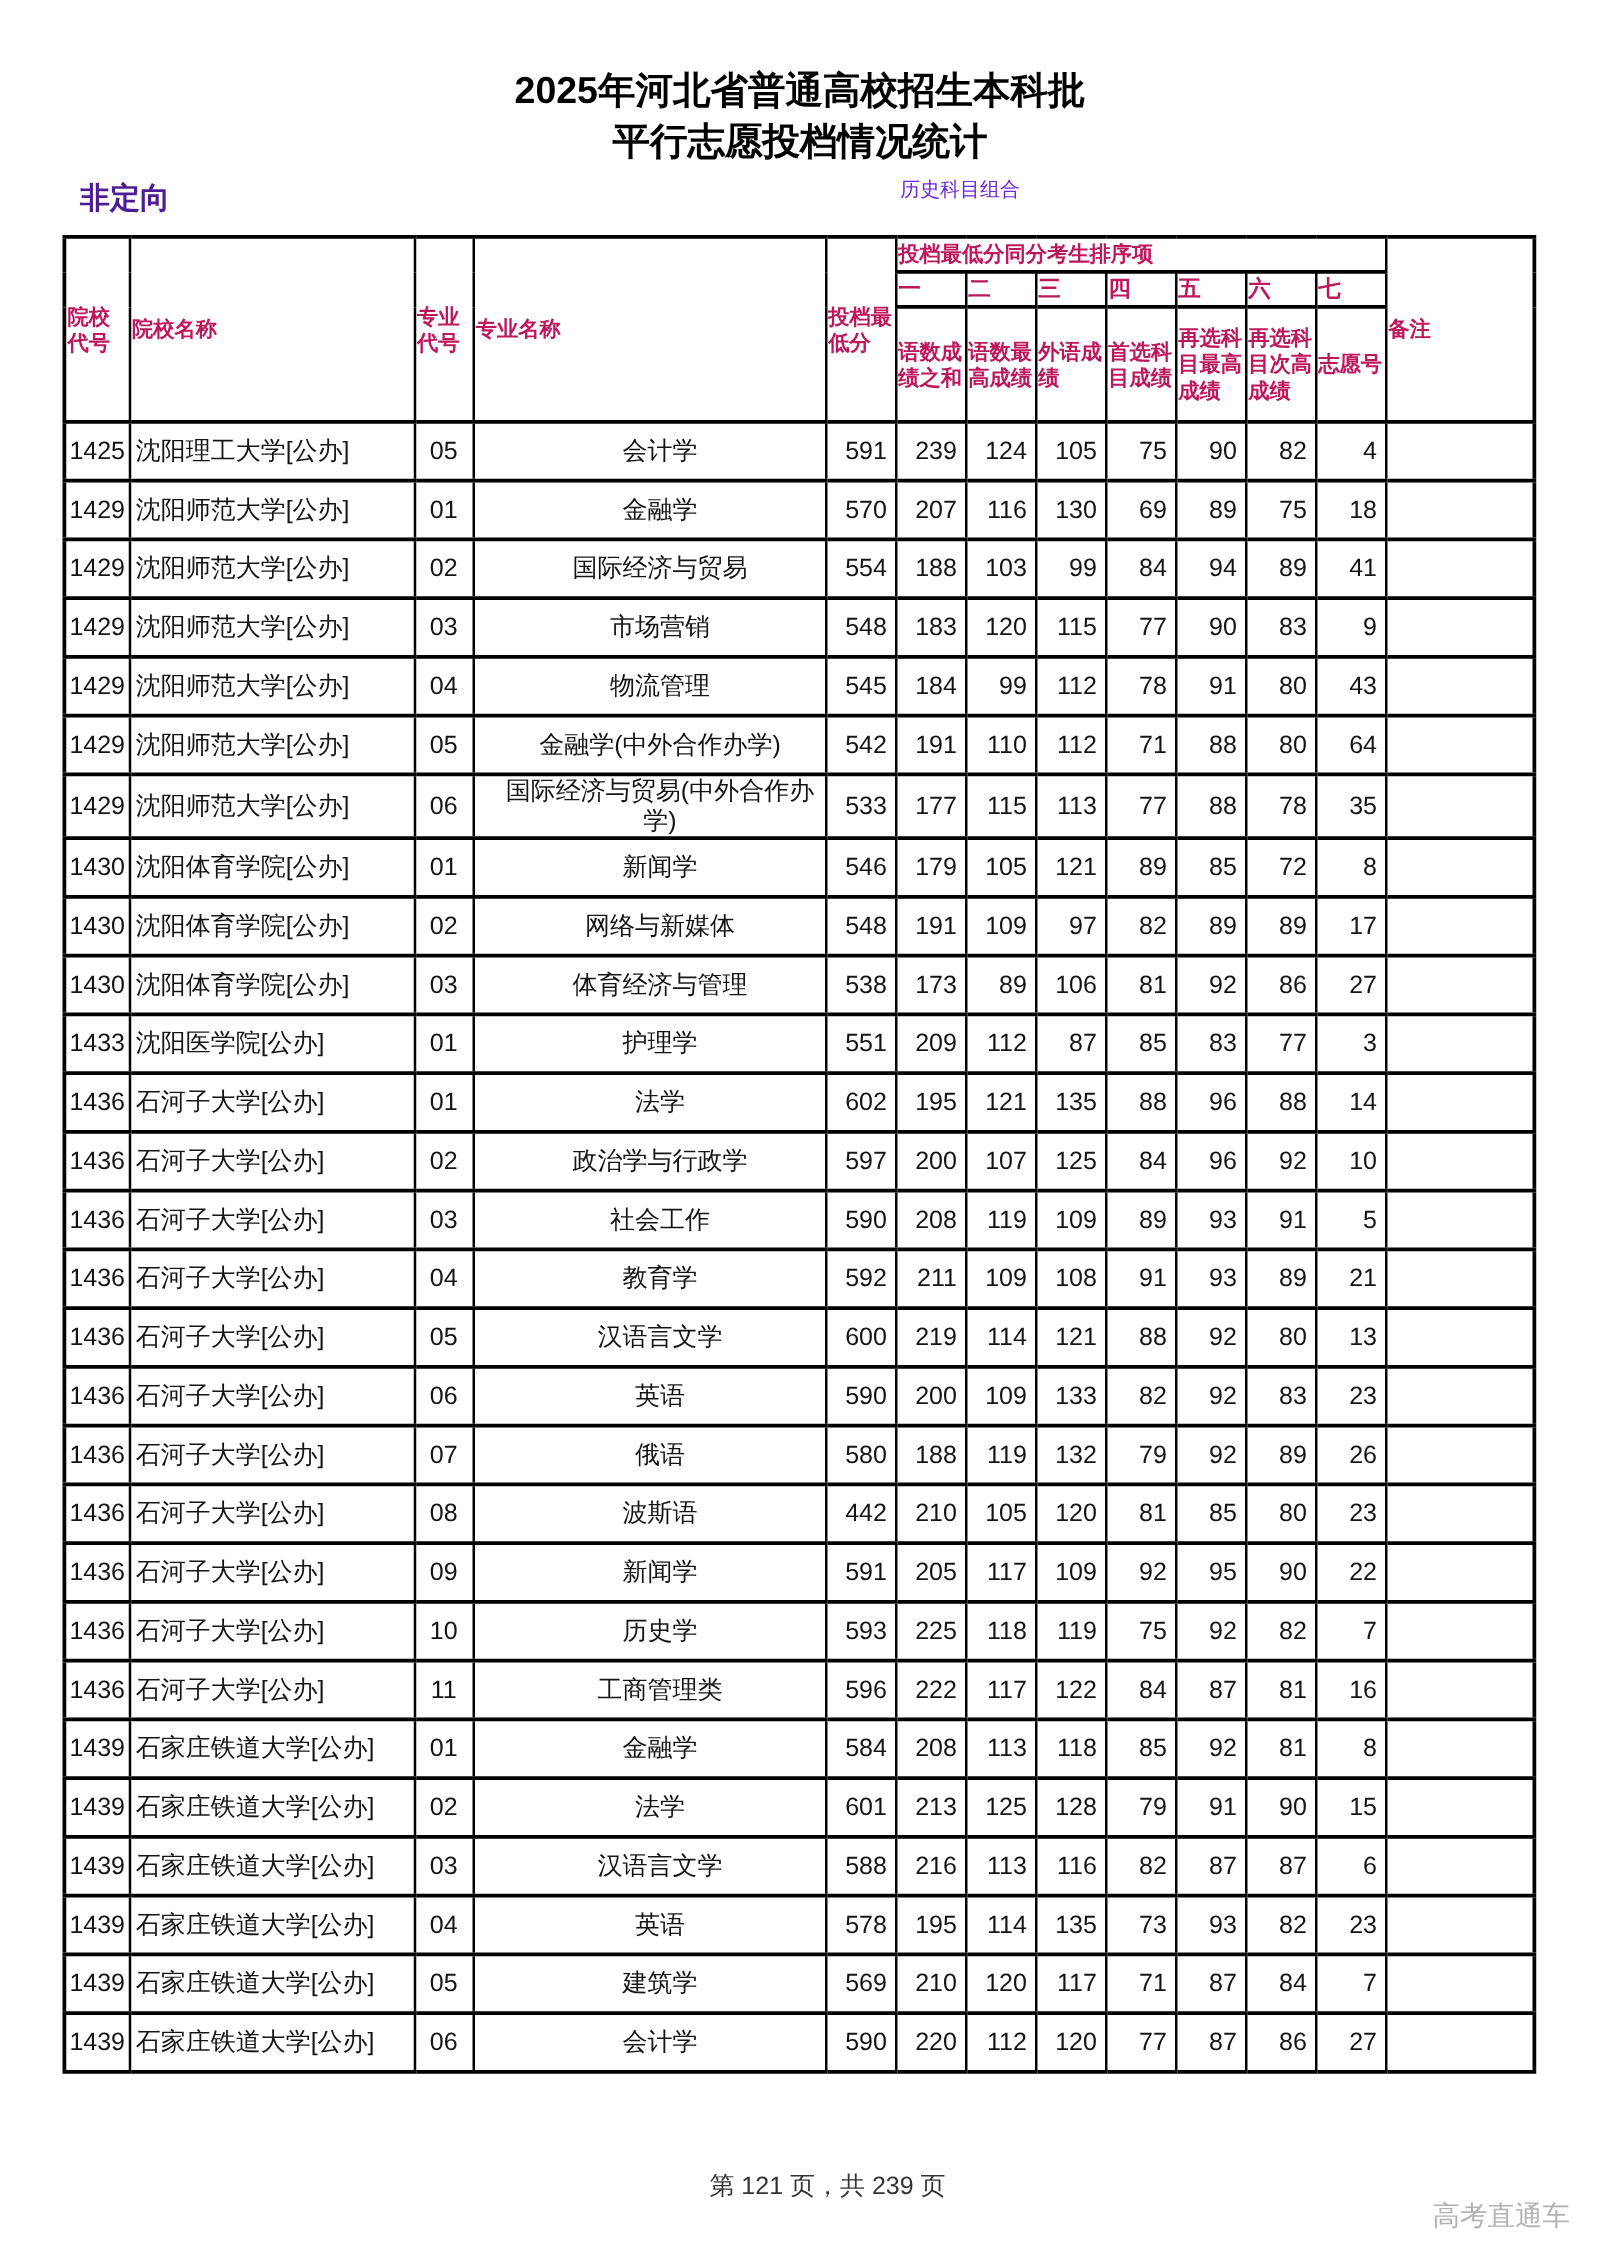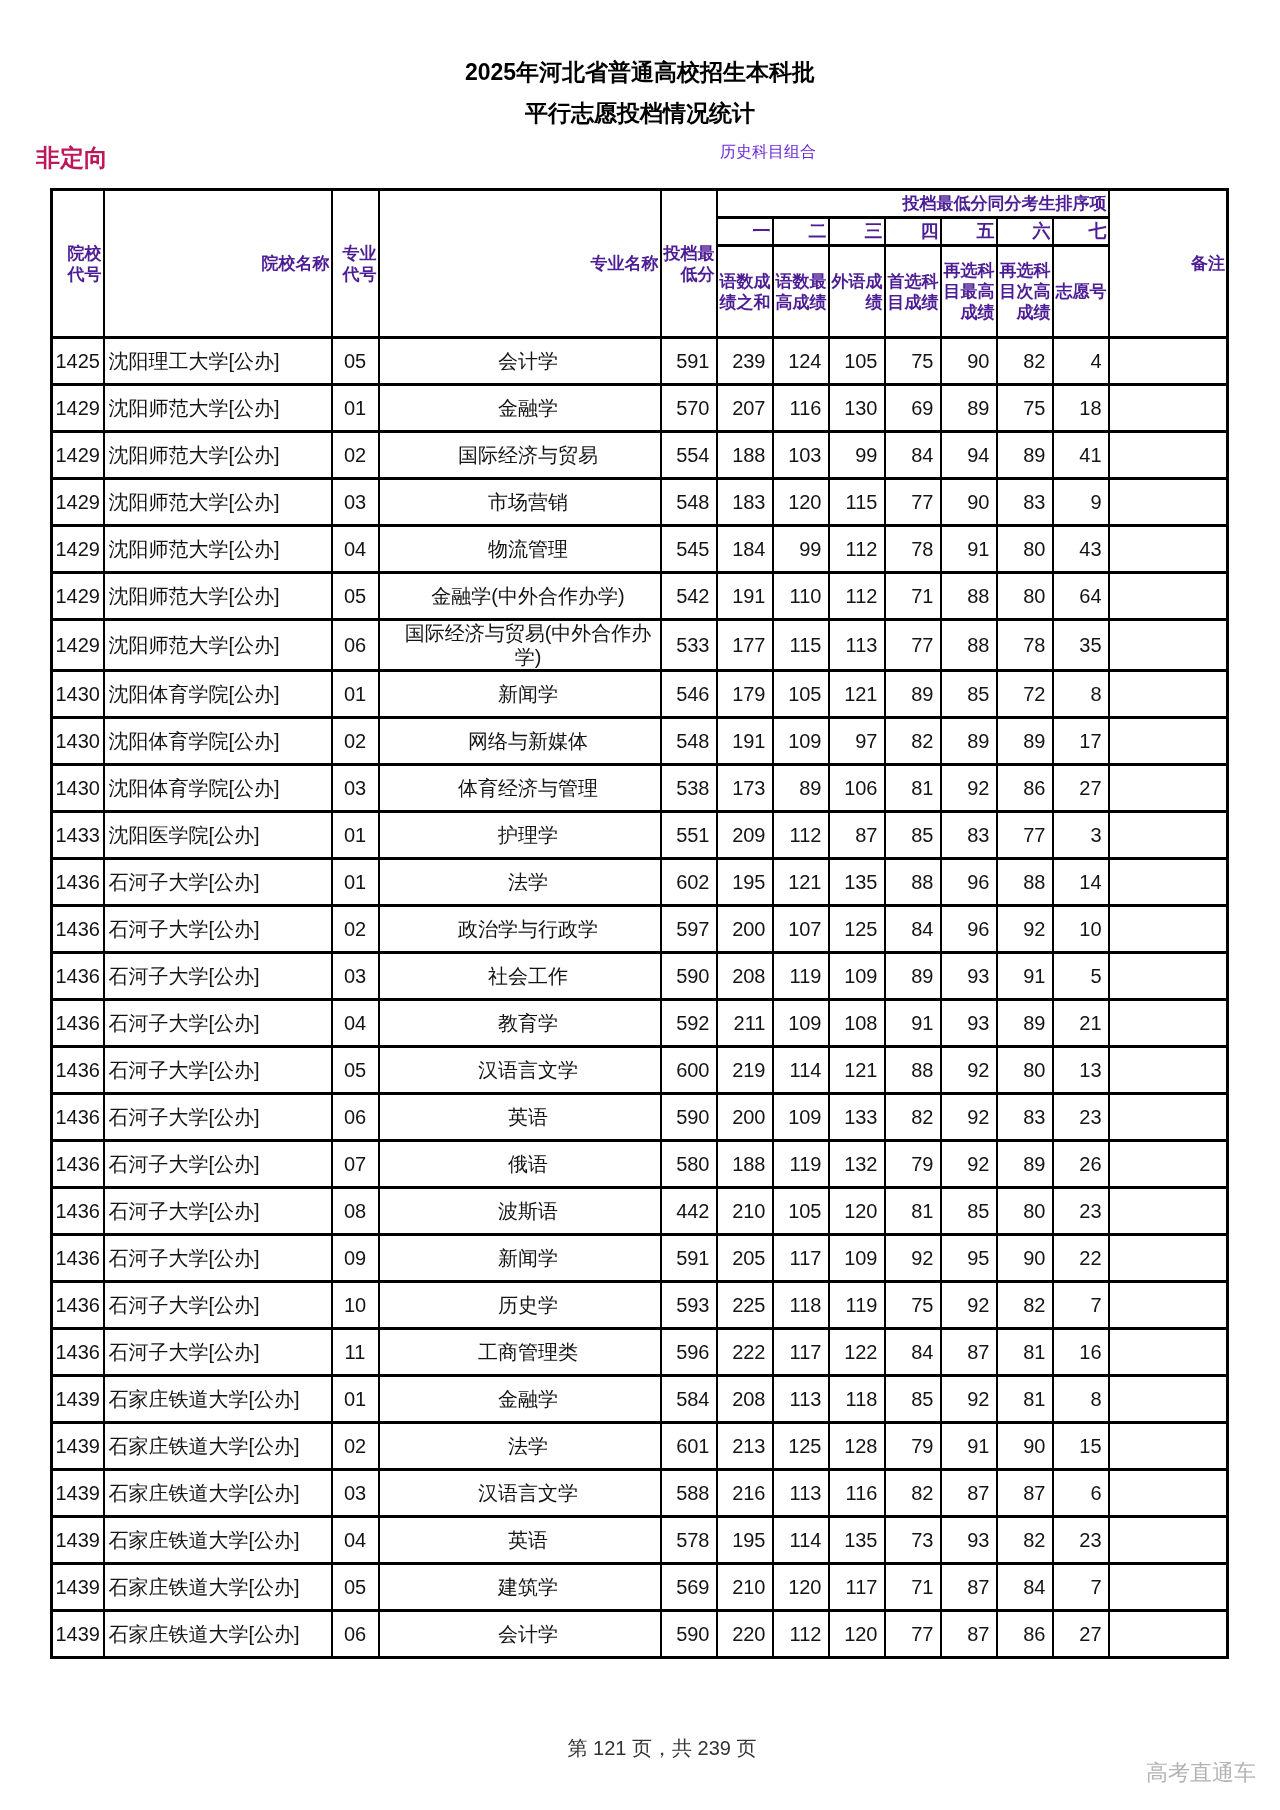--- a/index.html
+++ b/index.html
@@ -8,32 +8,32 @@
     width: 1280px; height: 1810px;
     position: relative;
     overflow: hidden;
     font-family: "Liberation Sans", sans-serif;
     color: #111;
   }
   .title-block {
     padding-top: 52px;
     text-align: center;
     font-weight: bold;
-    font-size: 23px;
+    font-size: 30px;
     line-height: 41px;
     color: #000;
   }
   .section-row {
     position: relative;
     height: 46px;
     margin-top: 8px;
   }
   .section-left {
-    position: absolute; left: 36px; top: 0;
-    font-weight: bold; font-size: 24px; color: #be185d;
+    position: absolute; left: 64px; top: 0;
+    font-weight: bold; font-size: 24px; color: #4c1d95;
   }
   .section-right {
     position: absolute; left: 720px; top: 0;
     font-weight: normal; font-size: 16px; color: #6d28d9;
   }
   table.main {
     margin-left: 50px;
     width: 1176px;
     border-collapse: collapse;
     table-layout: fixed;
@@ -42,23 +42,23 @@
   table.main th, table.main td {
     border-style: solid;
     border-color: #000;
     border-width: 3px 2px; 
     overflow: hidden;
   }
   thead th {
     font-weight: bold;
     font-size: 17px;
     line-height: 21px;
-    text-align: right;
+    text-align: left;
     vertical-align: middle;
-    color: #4c1d95;
+    color: #be185d;
     padding: 2px 1px;
   }
   thead tr.group-row th { height: 24px; }
   thead tr.nums-row th { height: 25px; font-size: 18px; }
   thead tr.labels-row th { height: 92px; }
   tbody td {
     height: 47px;
     font-size: 20px;
     vertical-align: middle;
     color: #141414;

